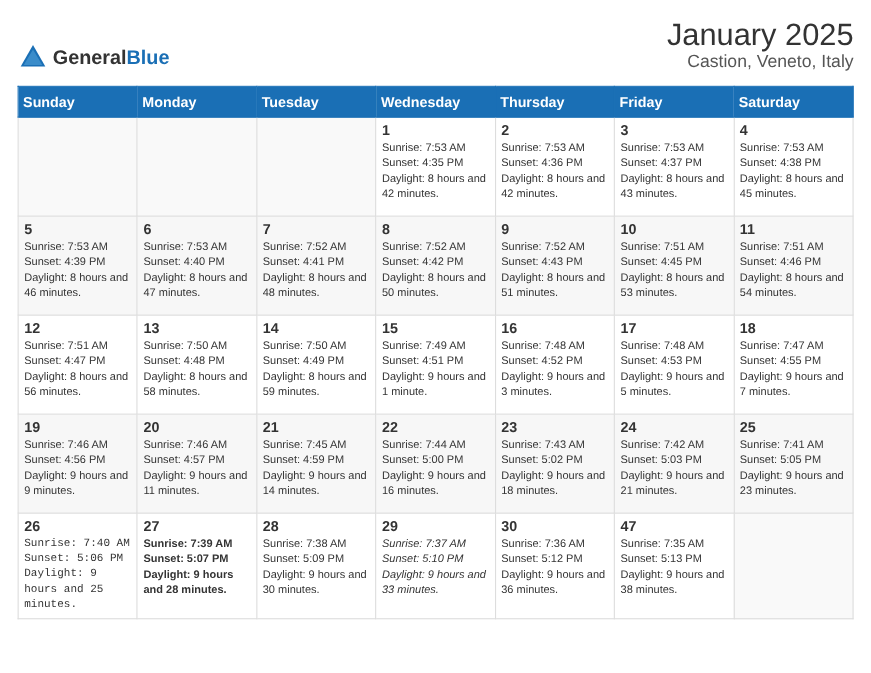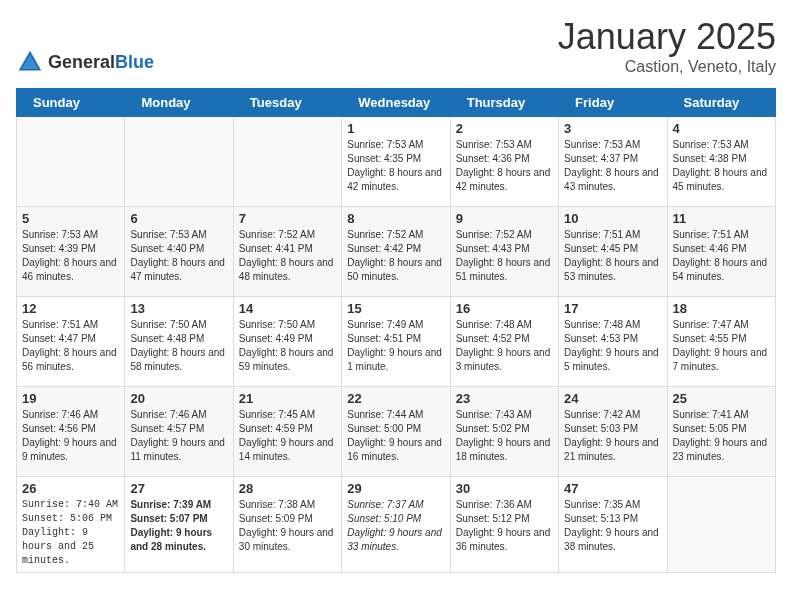--- a/index.html
+++ b/index.html
@@ -22,40 +22,40 @@
       gap: 4px;
     }
     .logo-icon {
       width: 28px;
       height: 28px;
     }
     .title-block {
       text-align: right;
     }
     .month-title {
-      font-size: 36px;
+      font-size: 28px;
       color: #333;
       font-weight: normal;
       margin-left: 40px;
     }
     .location-title {
       font-size: 16px;
       color: #555;
     }
     .calendar {
       width: 100%;
       border-collapse: collapse;
       border: 1px solid #ccc;
     }
     .calendar th {
       background-color: #1a6fb5;
       color: #fff;
       font-size: 13px;
       font-weight: bold;
-      padding: 6px 16px;
+      padding: 6px 4px;
       text-align: left;
       border: 1px solid #1a6fb5;
     }
     .calendar td {
       width: calc(100% / 7);
       vertical-align: top;
       padding: 4px 5px;
       font-size: 10.5px;
       color: #333;
       border: 1px solid #ddd;

